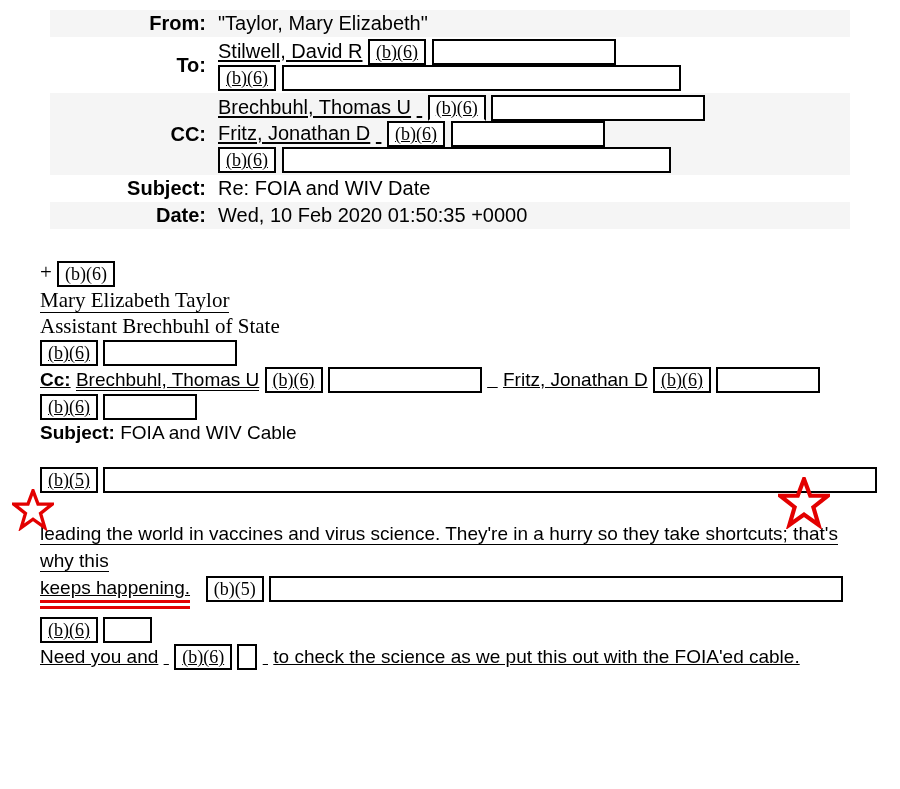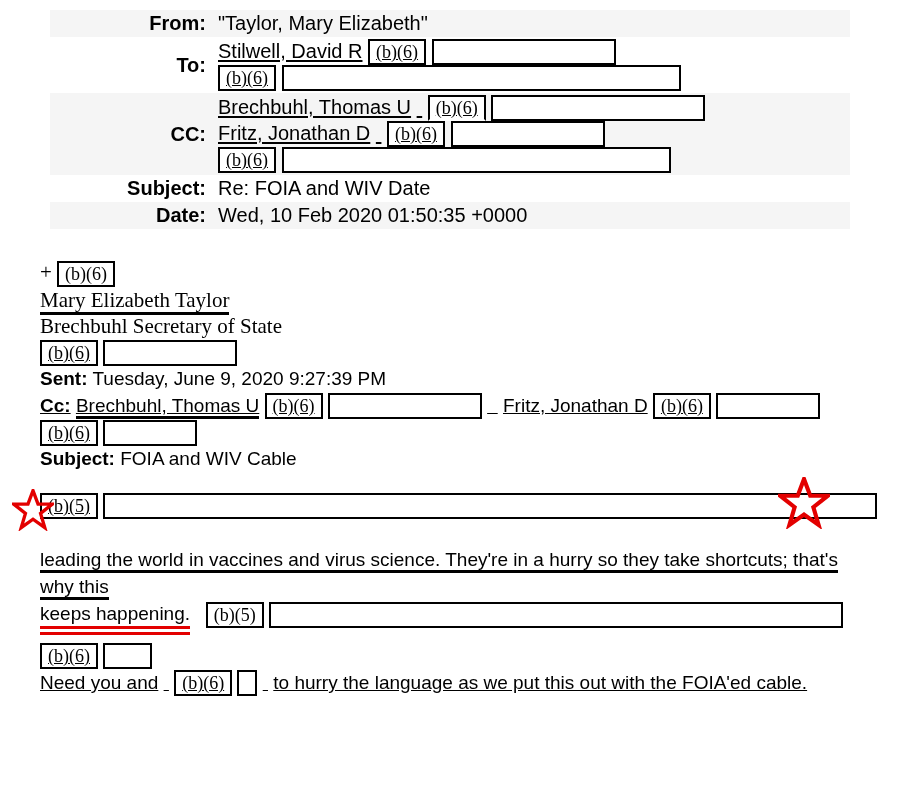--- a/index.html
+++ b/index.html
@@ -51,26 +51,27 @@
     font-family: "Segoe UI", Arial, sans-serif;
     font-size: 19px;
     line-height: 26px;
     position: relative;
   }
   .sig {
     font-family: "Times New Roman", serif;
     font-size: 21px;
   }
   .ul-red {
-    border-bottom: 3px solid #000000;
+    border-bottom: 1px solid #000000;
     padding-bottom: 0;
   }
   .dbl-ul-red {
     display: inline-block;
     position: relative;
+    text-decoration: underline;
   }
   .dbl-ul-red::after, .dbl-ul-red::before {
     content: "";
     position: absolute;
     left: 0; right: 0;
     border-bottom: 3px solid #e30000;
   }
   .dbl-ul-red::before { bottom: -2px; }
   .dbl-ul-red::after  { bottom: -8px; }
   .row { white-space: nowrap; }
@@ -145,33 +146,29 @@
       <polygon points="25,2 31,18 48,18 34,29 39,46 25,36 11,46 16,29 2,18 19,18"></polygon>
     </svg>
   <svg class="star" style="right:40px; top:218px; width:52px; height:52px" viewBox="0 0 50 50">
       <polygon points="25,2 31,18 48,18 34,29 39,46 25,36 11,46 16,29 2,18 19,18"></polygon>
     </svg>
 
   <div class="sig">
     <span>+</span>
     <span class="redact" style="font-family:inherit">(b)(6)</span><br>
     <span class="ul-red">Mary Elizabeth Taylor</span><br>
-    <span>Brechbuhl Secretary of State</span><br>
+    <span>Assistant Brechbuhl of State</span><br>
   </div>
 
   <div class="row">
     <span class="redact piece">(b)(6)</span>
     <span class="redact-blank piece" style="width:130px"></span>
   </div>
 
 
-  <div>
-    <span class="b">Sent:</span>
-    <span>Tuesday, June 9, 2020 9:27:39 PM</span>
-  </div>
 
 
   <div class="row">
     <span class="b piece">Cc:</span>
     <span class="piece"> </span>
     <span class="ul-red piece">Brechbuhl, Thomas U</span>
     <span class="piece"> </span>
     <span class="redact piece">(b)(6)</span>
     <span class="redact-blank piece" style="width:150px"></span>
     <span class="piece">&nbsp;&nbsp;</span>
@@ -213,16 +210,16 @@
     <span class="redact piece">(b)(6)</span>
     <span class="redact-blank piece" style="width:45px"></span>
   </div>
 
   <div class="row">
     <span class="piece">Need you and</span>
     <span class="piece">&nbsp;</span>
     <span class="redact piece">(b)(6)</span>
     <span class="redact-blank piece" style="width:16px"></span>
     <span class="piece">&nbsp;</span>
-    <span class="piece">to hurry the language as we put this out with the FOIA'ed cable.</span>
+    <span class="piece">to check the science as we put this out with the FOIA'ed cable.</span>
   </div>
 
 </div>
 
 </body></html>

